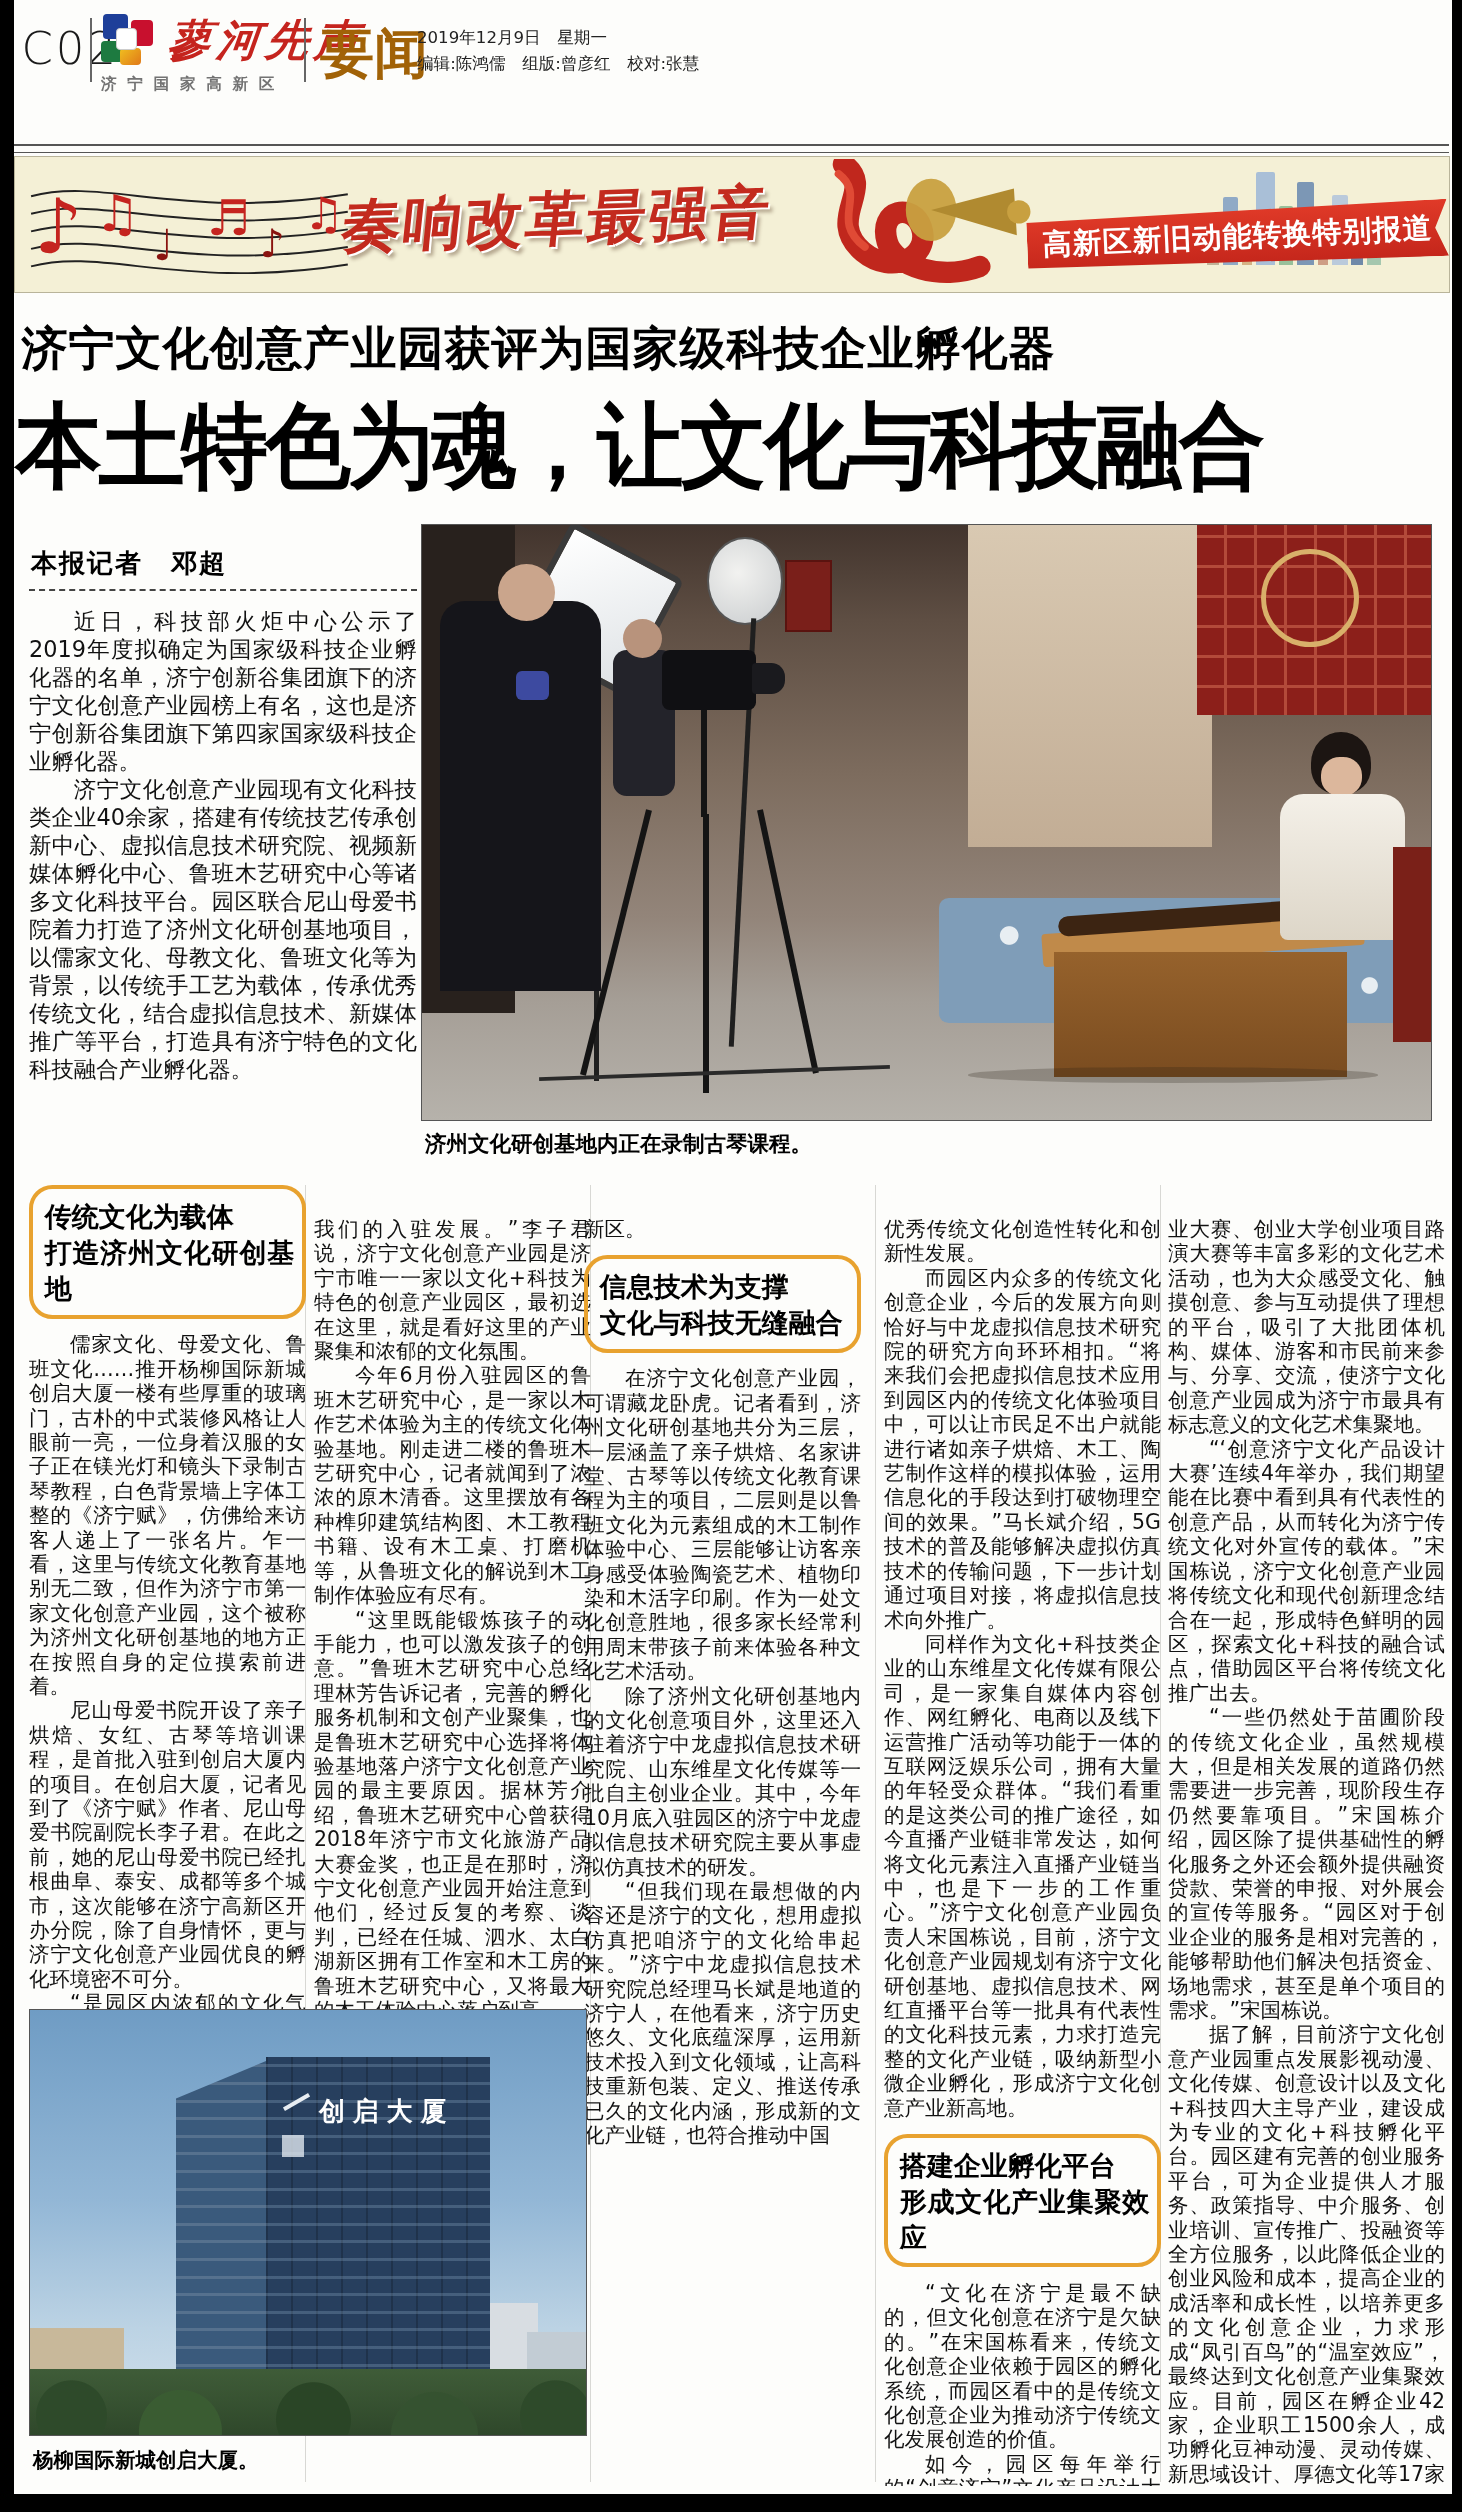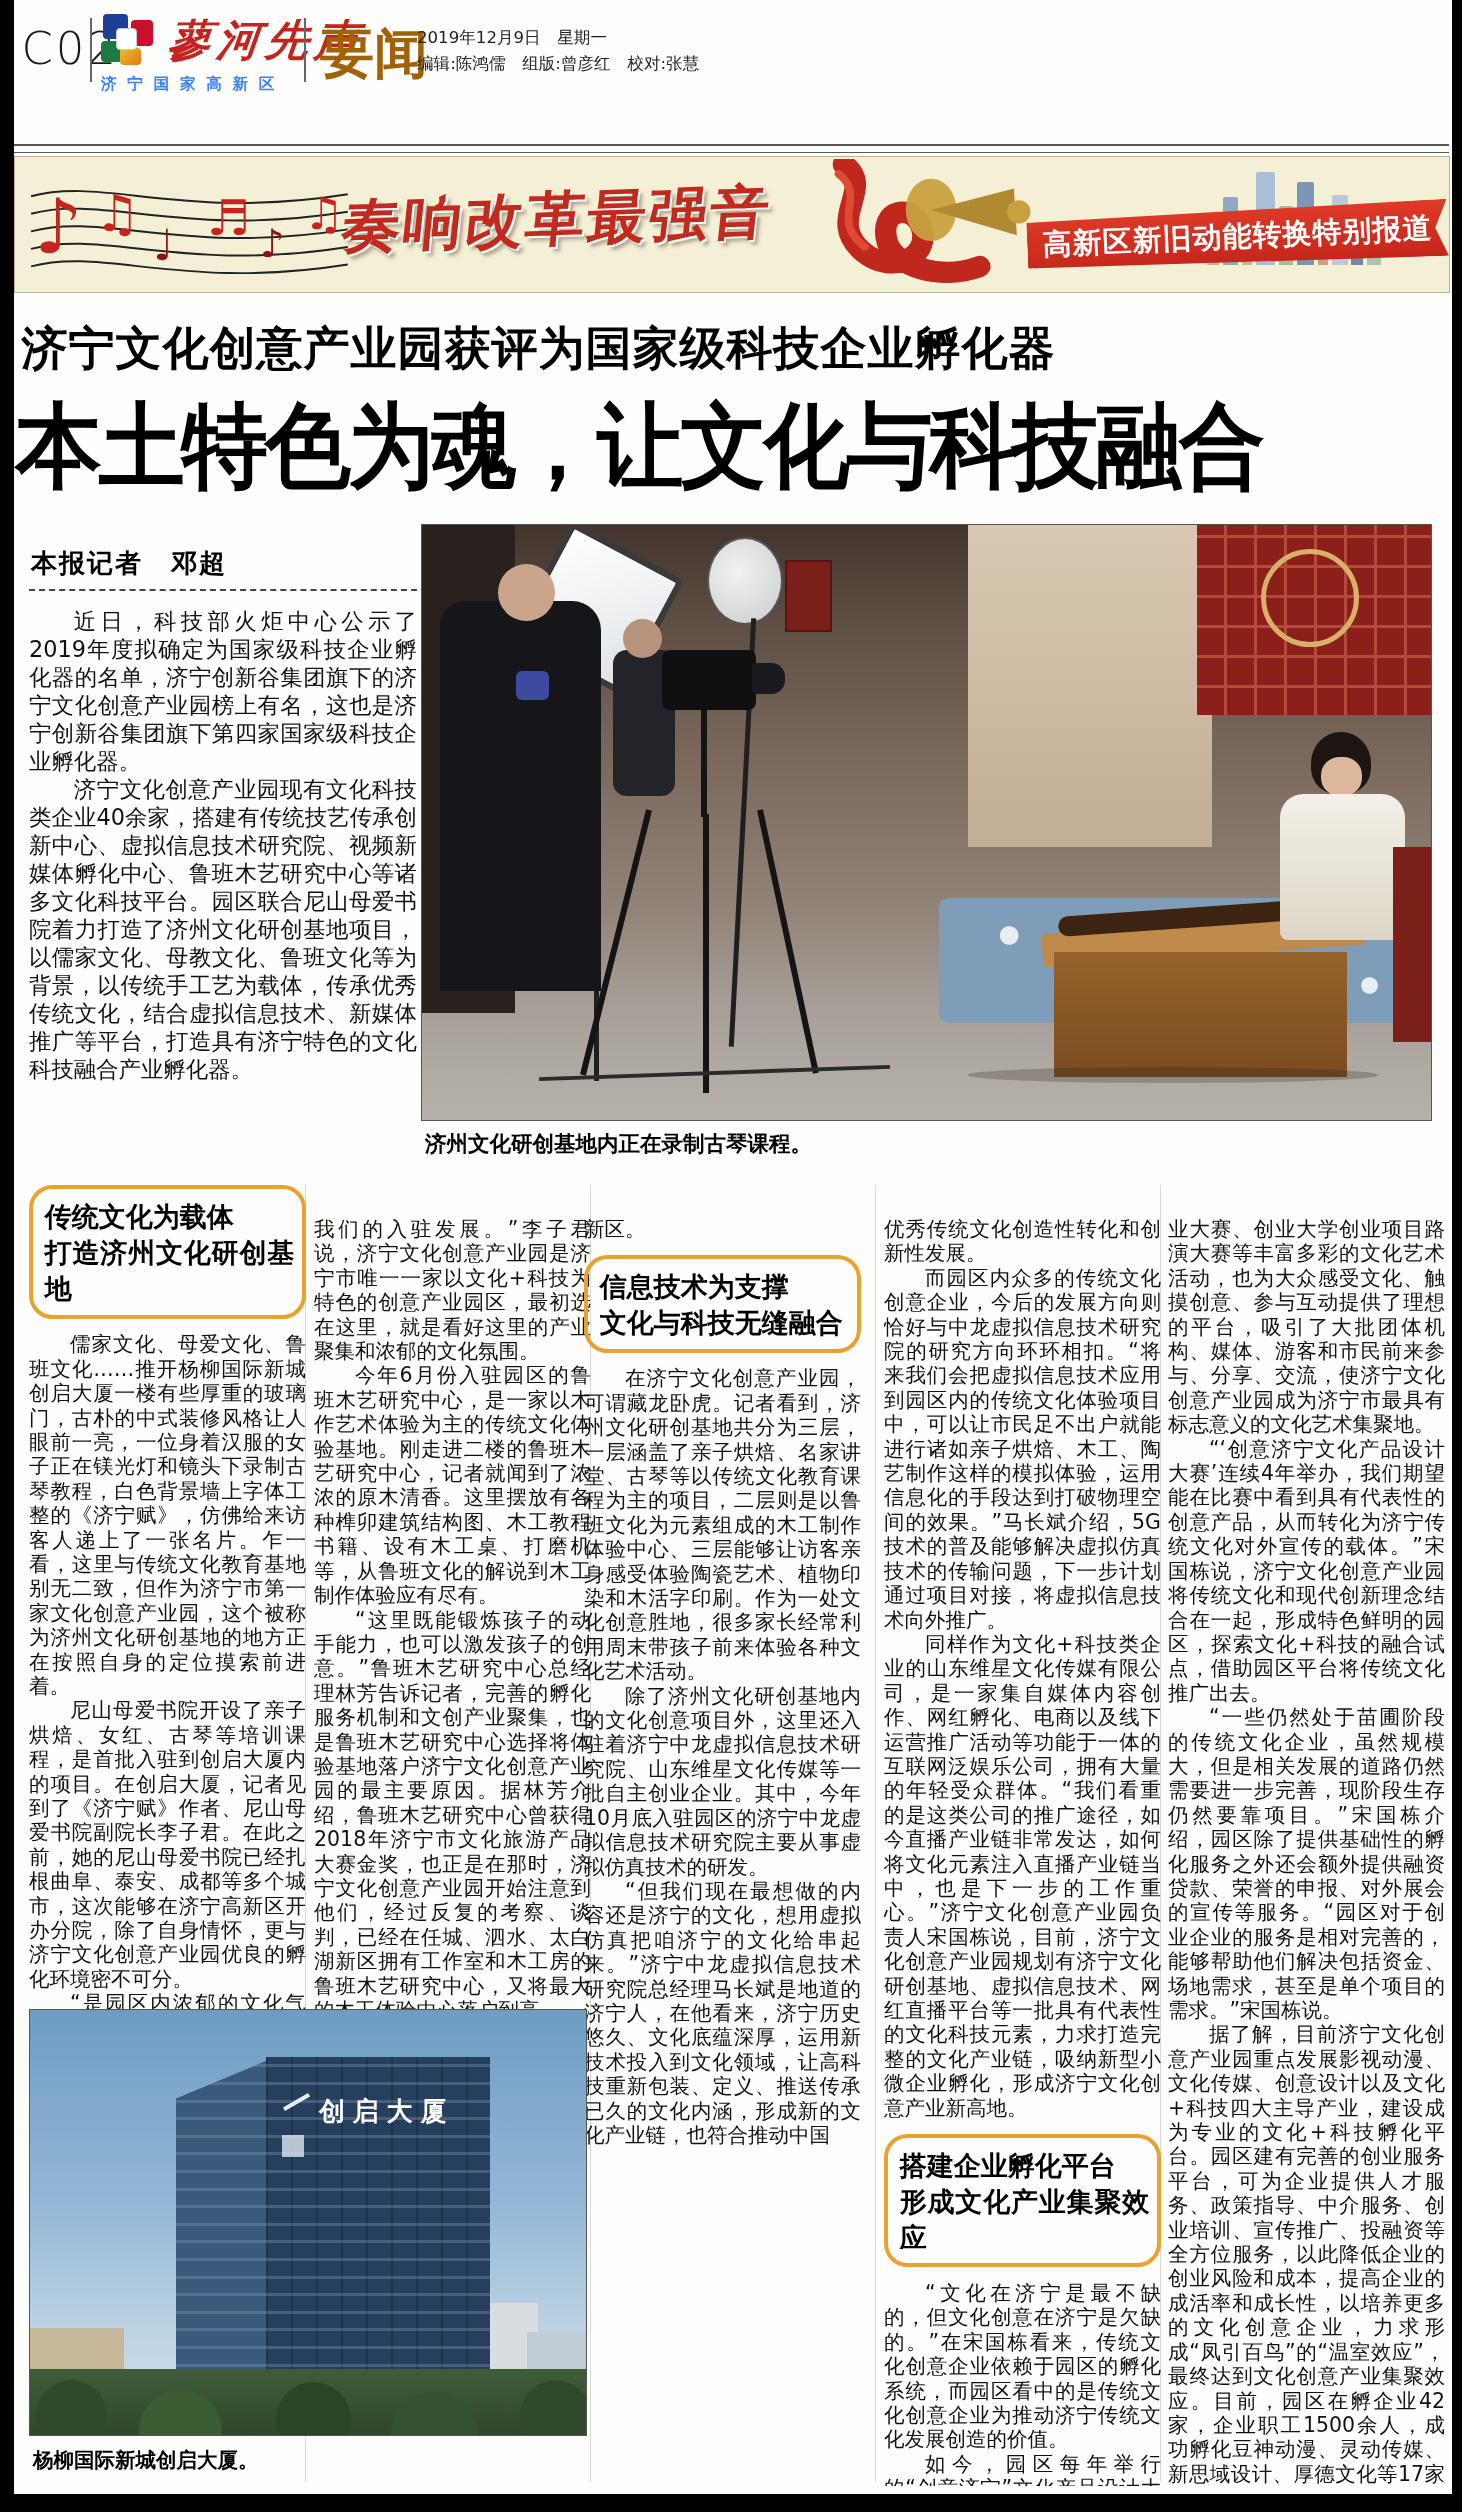--- a/index.html
+++ b/index.html
@@ -6,21 +6,21 @@
   .page{position:relative;width:1463px;height:2512px;background:#fdfdfb;overflow:hidden;
         font-family:"DejaVu Sans",sans-serif;color:#111;}
   .edge{position:absolute;background:#000;}
   
   .pageno{position:absolute;left:21.5px;top:21.5px;font-size:45px;font-weight:300;letter-spacing:2.9px;color:#1a1a1a;}
   .vdiv{position:absolute;width:2px;background:#666;}
   .logo{position:absolute;left:101px;top:13.7px;width:53px;height:53px;}
   .logo div{position:absolute;border-radius:3.9px;}
   .papername{position:absolute;left:168px;top:11.7px;font-family:"DejaVu Serif",serif;font-style:italic;
              font-weight:bold;font-size:43px;color:#c5241e;letter-spacing:5.9px;transform:skewX(-6deg);}
-  .orgname{position:absolute;left:101px;top:74px;font-size:15.6px;font-weight:bold;letter-spacing:10.7px;color:#3b82f6;}
+  .orgname{position:absolute;left:101px;top:74px;font-size:15.6px;font-weight:bold;letter-spacing:10.7px;color:#737373;}
   .secname{position:absolute;left:320px;top:17.6px;font-size:54px;font-weight:800;color:#a16207;}
   .dateblock{position:absolute;left:417px;top:25px;font-size:16.6px;line-height:26px;color:#222;}
   .dblrule{position:absolute;left:13.7px;right:13.7px;top:144px;height:5.9px;border-top:2.9px solid #555;border-bottom:1px solid #555;}
   
   .banner{position:absolute;left:13.7px;top:156px;width:1436px;height:137px;background:#f4f0d6;border:1px solid #b9b49a;box-sizing:border-box;}
   .slogan{position:absolute;left:328px;top:23.4px;font-family:"DejaVu Serif",serif;font-weight:bold;font-size:59px;
           color:#c32a1e;transform:skewX(-8deg) rotate(-2deg);
           text-shadow:2px 2px 0 #fff,4.9px 4.9px 3.9px rgba(60,30,10,.35);letter-spacing:2px;}
   .skyline{position:absolute;right:68px;top:9.8px;height:98px;display:flex;align-items:flex-end;gap:3.9px;opacity:.85;}
   .skyline div{border-radius:2px 2px 0 0;}

